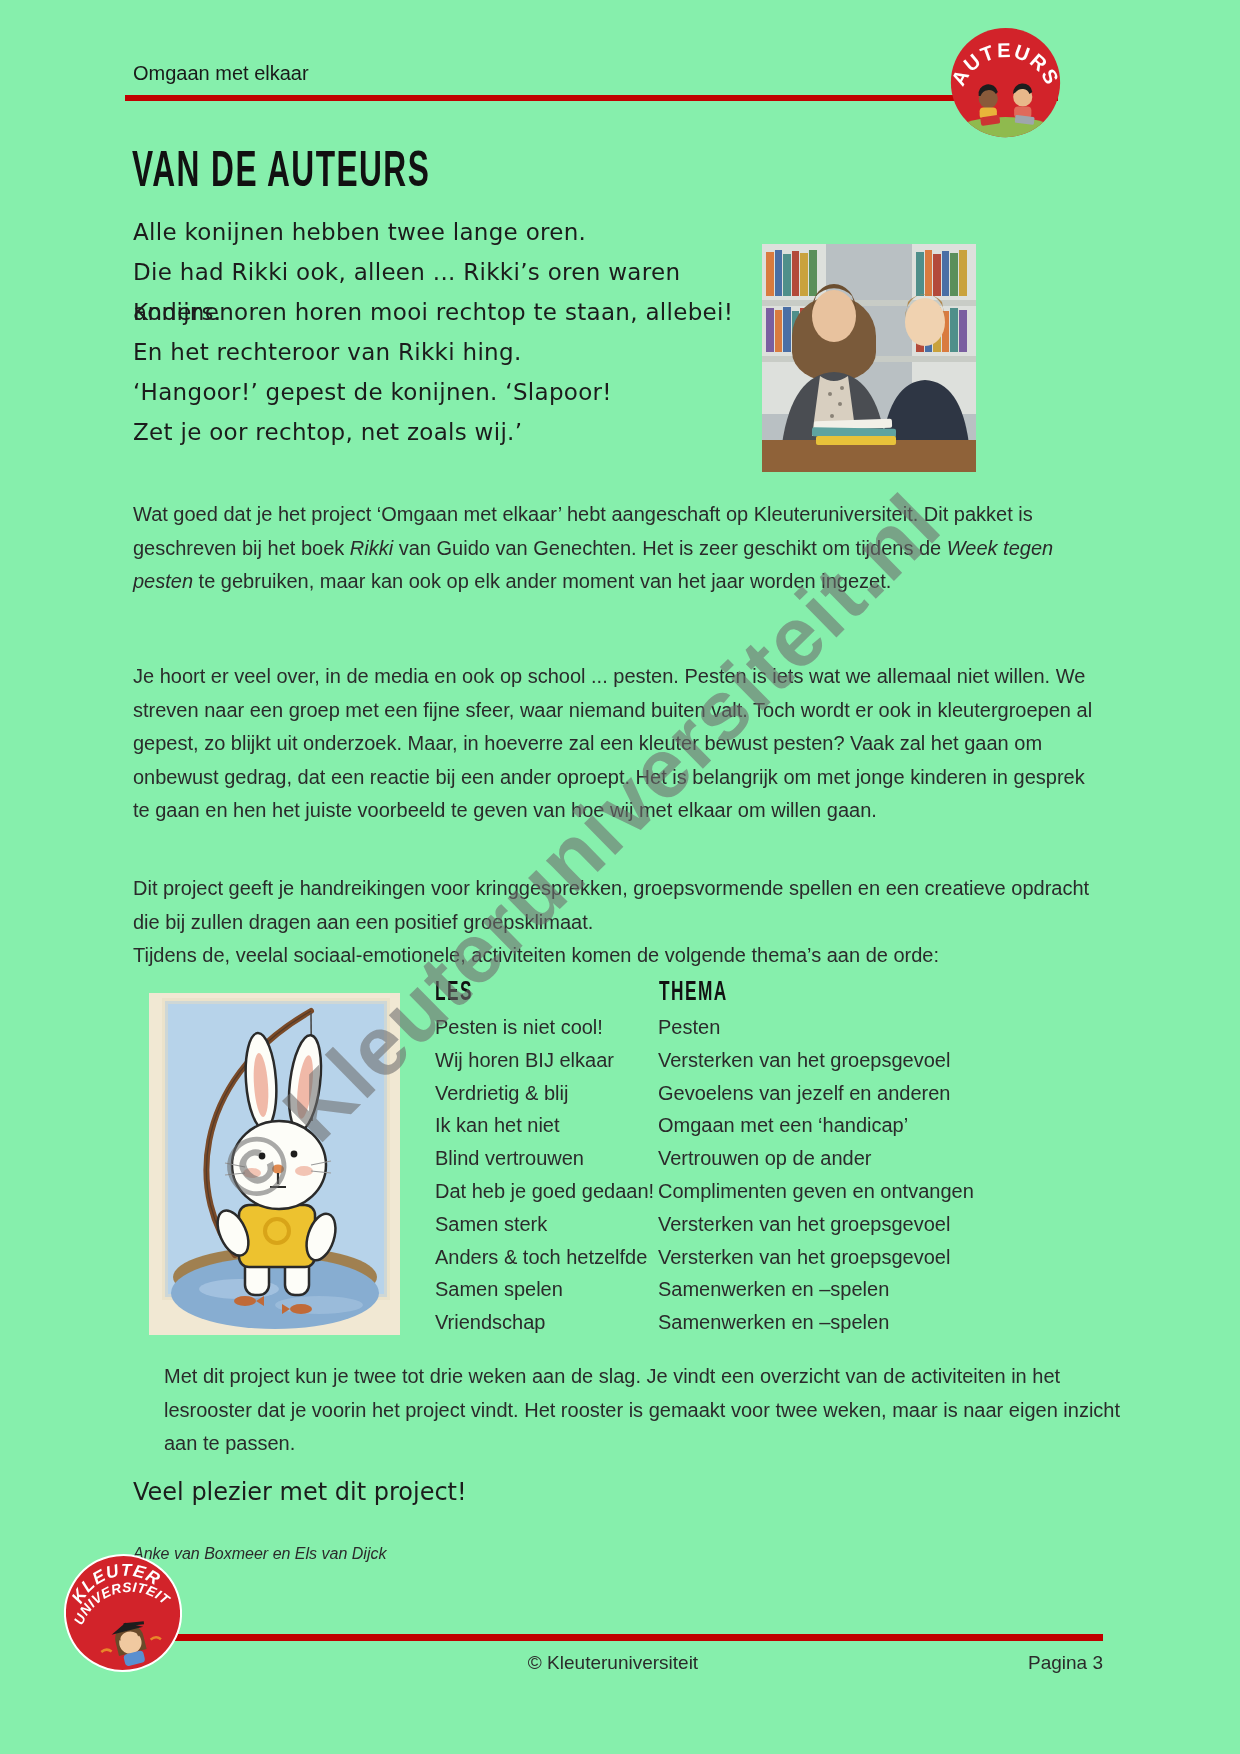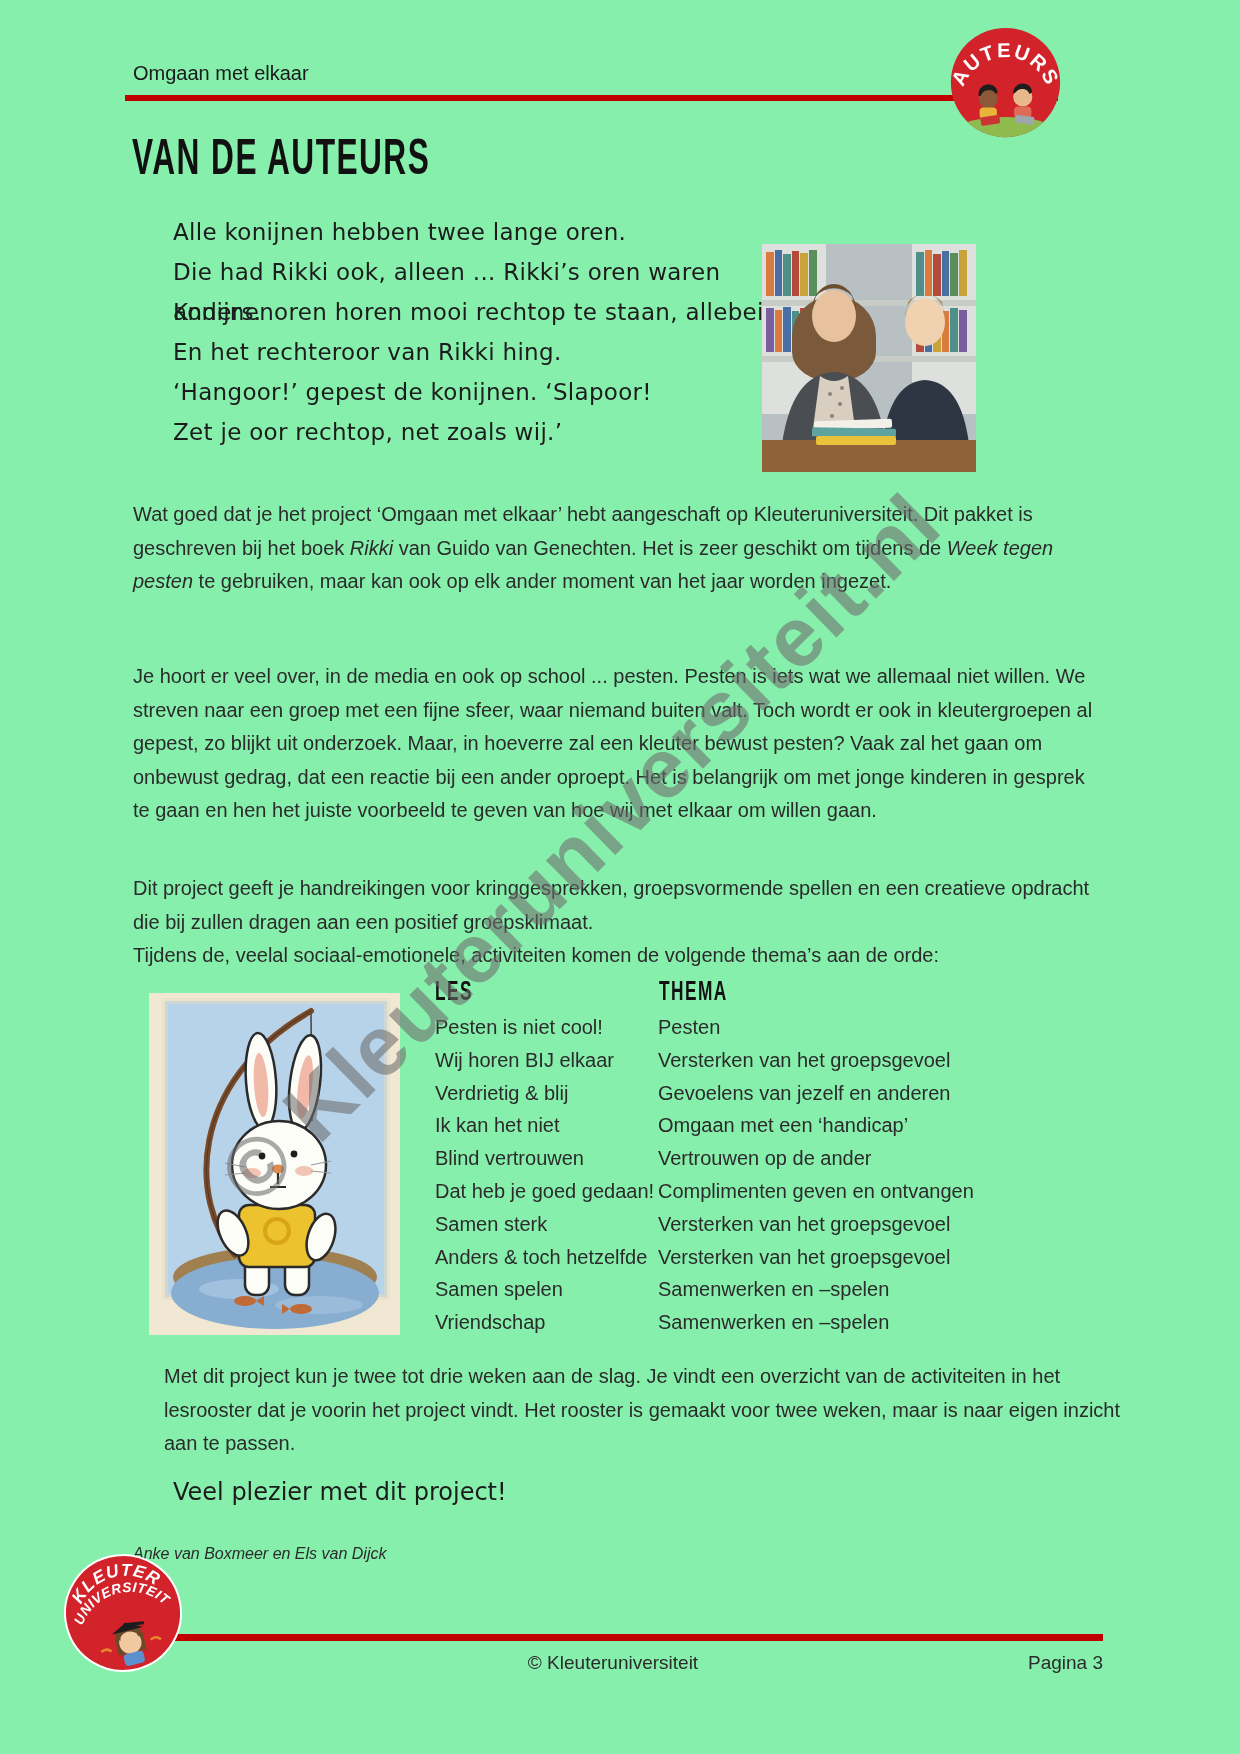--- a/index.html
+++ b/index.html
@@ -3,21 +3,21 @@
 <meta charset="utf-8">
 <style>
   html,body{margin:0;padding:0;background:#ffffff;}
   #page{
     position:relative;width:1240px;height:1754px;background:#86efac;overflow:hidden;
     font-family:"Liberation Sans",sans-serif;color:#262626;
   }
   .abs{position:absolute;}
   .body-text{font-size:20px;line-height:33.5px;color:#2b2b2b;}
   .it{font-style:italic;}
-  .handwritten{font-family:"DejaVu Sans",sans-serif;color:#1c1c1c;margin-left:40px;}
+  .handwritten{font-family:"DejaVu Sans",sans-serif;color:#1c1c1c;}
   .display-font{
     font-family:"Liberation Sans",sans-serif;font-weight:700;color:#111;
     display:inline-block;transform:scaleX(.72) scaleY(1.12);transform-origin:left bottom;
     letter-spacing:2px;white-space:nowrap;
   }
   .rule{background:#C00000;}
   .poem-line{height:40px;}
   .poem{font-size:23px;line-height:40px;letter-spacing:.3px;}
   .t-row{display:flex;height:32.8px;font-size:20px;color:#2b2b2b;align-items:flex-start;}
   .t-les{width:223px;flex:0 0 223px;}
@@ -61,21 +61,21 @@
         <rect x="69" y="85" width="18" height="12" rx="4" fill="#E06A5A"></rect>
         <rect x="70" y="95" width="20" height="8" rx="1.5" fill="#9FA6AC" transform="rotate(7 80 99)"></rect>
       </g>
       <path id="badgeArc" d="M 15 70 A 46 46 0 0 1 105 70" fill="none"></path>
       <text font-family="Liberation Sans, sans-serif" font-size="21" font-weight="bold" fill="#ffffff" letter-spacing="2">
         <textPath href="#badgeArc" startOffset="50%" text-anchor="middle">AUTEURS</textPath>
       </text>
     </svg>
   </div>
 
-  <div class="abs" style="left:132px;top:136px;">
+  <div class="abs" style="left:132px;top:148px;">
     <span class="display-font" style="font-size:44px;line-height:48px;">VAN DE AUTEURS</span>
   </div>
 
   <div class="abs poem handwritten" style="left:133px;top:212px;width:640px;">
       <div class="poem-line">Alle konijnen hebben twee lange oren.</div>
       <div class="poem-line">Die had Rikki ook, alleen ... Rikki’s oren waren anders.</div>
       <div class="poem-line">Konijnenoren horen mooi rechtop te staan, allebei!</div>
       <div class="poem-line">En het rechteroor van Rikki hing.</div>
       <div class="poem-line">‘Hangoor!’ gepest de konijnen. ‘Slapoor!</div>
       <div class="poem-line">Zet je oor rechtop, net zoals wij.’</div>

